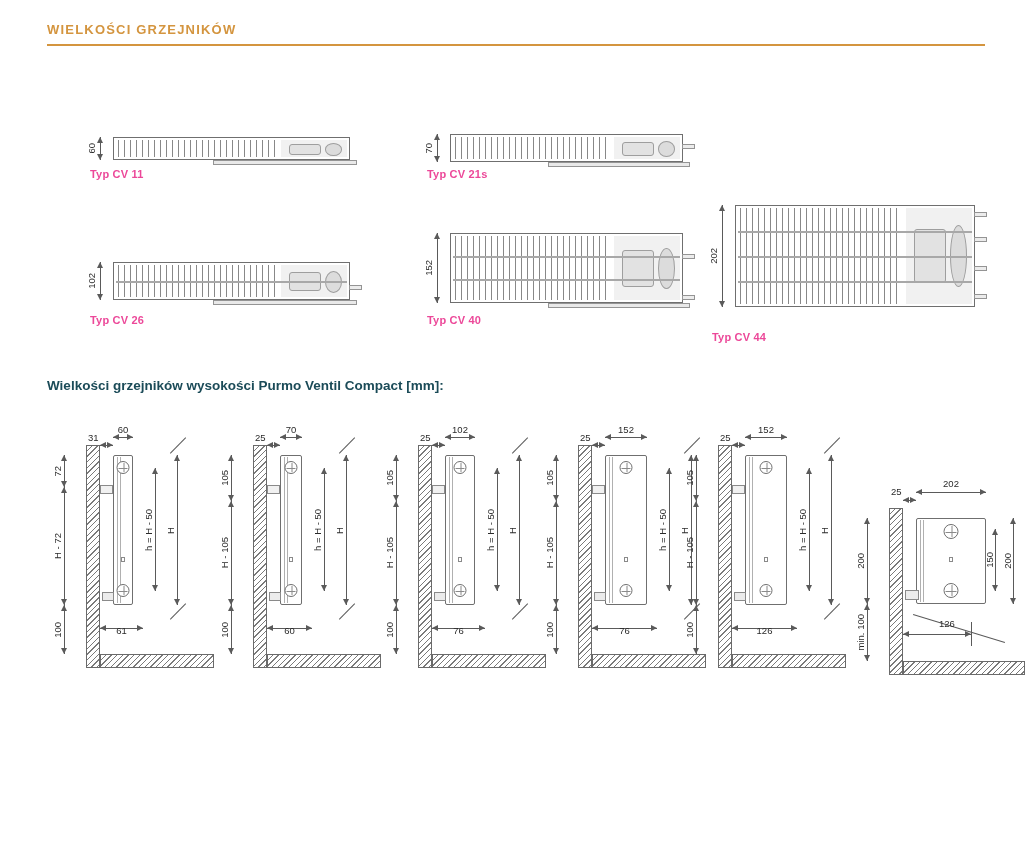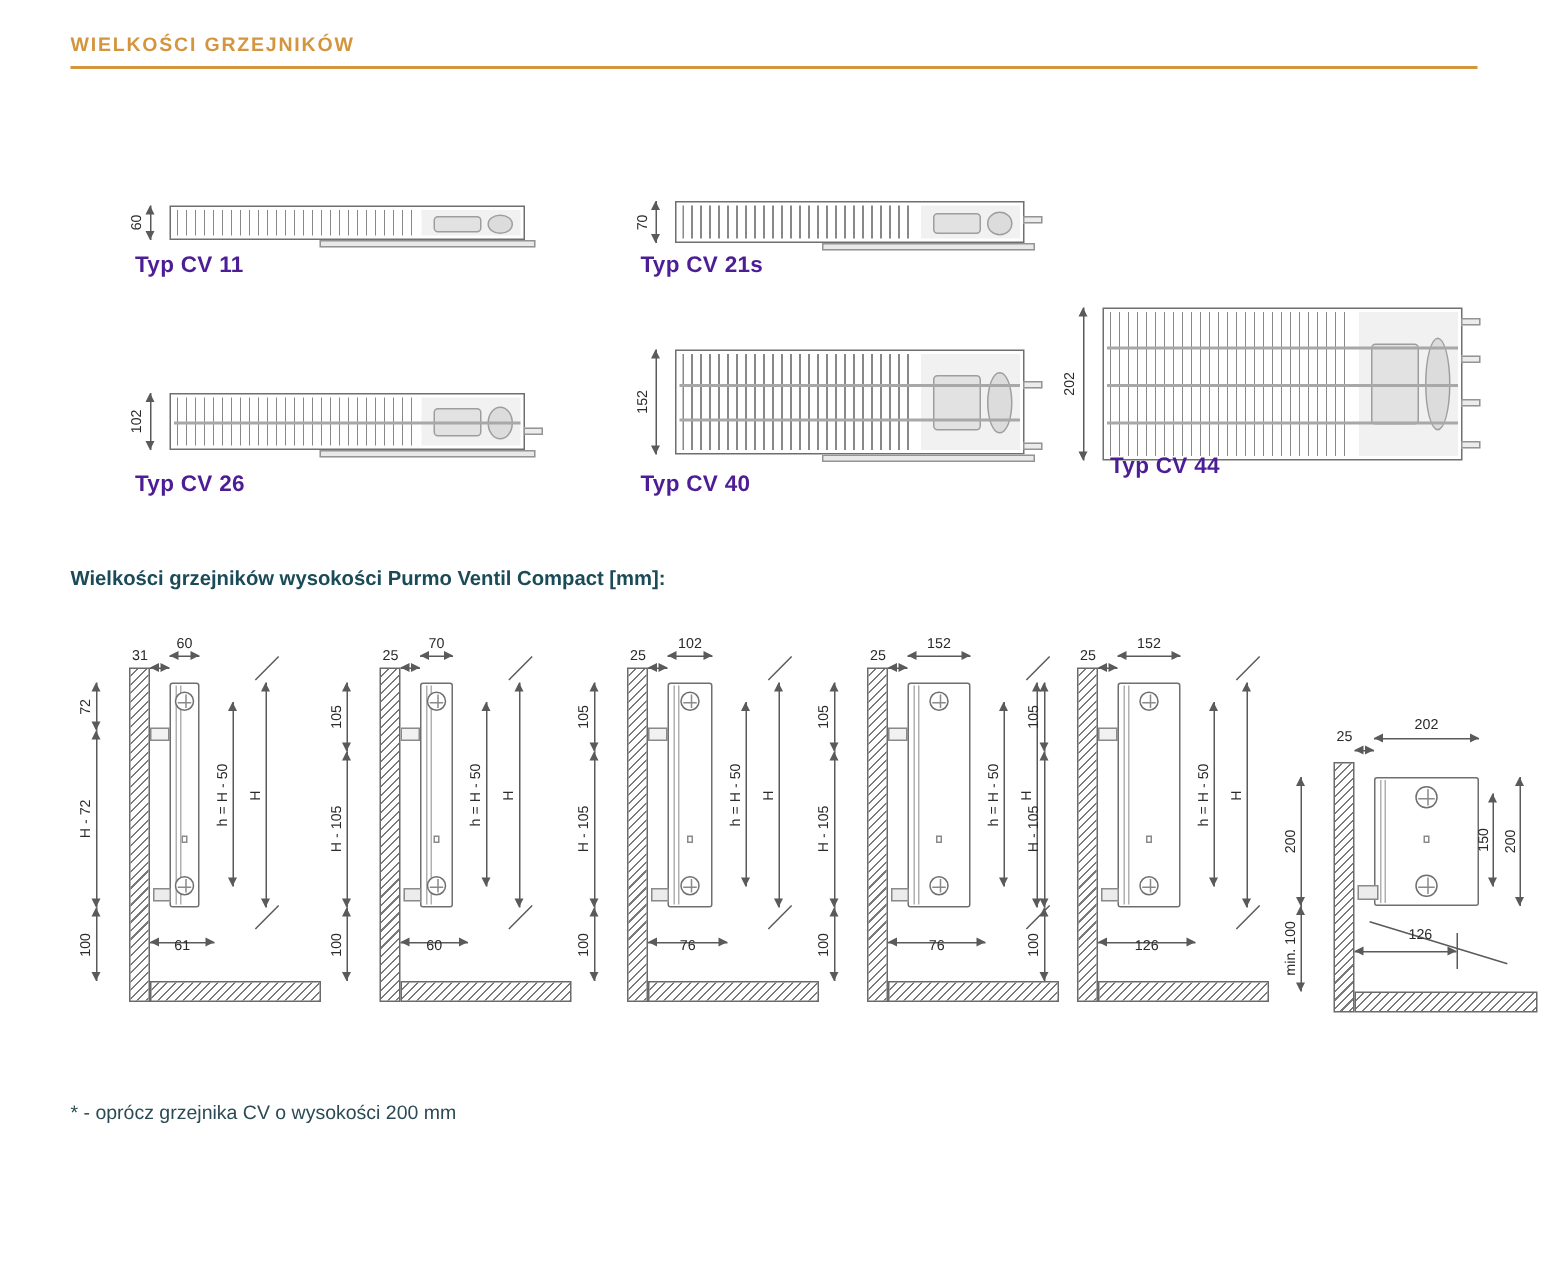--- a/index.html
+++ b/index.html
@@ -43,21 +43,21 @@
   .tvbody .fins { position:absolute; left:4px; top:2px; bottom:2px; right:72px;
     background:repeating-linear-gradient(90deg, #888 0 1px, transparent 1px 6px); }
   .tvbody .endcap { position:absolute; right:2px; top:2px; bottom:2px; width:66px; background:#f1f1f1; }
   .tvbody .endcap::before { content:''; position:absolute; left:8px; top:22%; height:54%; width:30px;
     background:#e2e2e2; border:1px solid #9e9e9e; border-radius:3px; }
   .tvbody .endcap::after { content:''; position:absolute; right:5px; top:18%; height:62%; width:15px;
     background:#dcdcdc; border:1px solid #9e9e9e; border-radius:50%; }
   .sep { position:absolute; left:2px; right:2px; height:2px; background:#a8a8a8; }
   .pipe { position:absolute; right:-13px; width:13px; height:5px; background:#ececec; border:1px solid #949494; }
   .bstrip { position:absolute; left:42%; right:-8px; bottom:-6px; height:5px; background:#e9e9e9; border:1px solid #949494; }
-  .tv-label { position:absolute; font-size:15px; font-weight:bold; color:#4c1d95; letter-spacing:0.2px; }
+  .tv-label { position:absolute; font-size:11px; font-weight:bold; color:#ec4899; letter-spacing:0.2px; }
 
   
   .sv { position:absolute; top:423px; width:170px; height:256px; }
   .sv .tw    { left:calc(63px + var(--rw)/2); top:1px; transform:translateX(-50%); }
   .sv .twline{ left:63px; top:14px; width:var(--rw); }
   .sv .gap   { left:38px; top:9px; }
   .sv .gapline { left:50px; top:22px; width:13px; }
   .sv .wall  { left:36px; top:22px; width:14px; height:223px; }
   .sv .floor { left:50px; top:231px; width:114px; height:14px; }
   .sv .rad   { position:absolute; left:63px; top:32px; width:var(--rw); height:150px;
@@ -174,21 +174,21 @@
     <div class="fins"></div>
     <div class="endcap"></div>
     <div class="sep" style="top:25%;"></div>
     <div class="sep" style="top:50%;"></div>
     <div class="sep" style="top:75%;"></div>
     <div class="pipe" style="top:6%;"></div>
     <div class="pipe" style="top:31%;"></div>
     <div class="pipe" style="top:60%;"></div>
     <div class="pipe" style="top:88%;"></div>
   </div>
-  <div class="tv-label" style="left:5px; top:104px;margin-left:28px;">Typ CV 44</div>
+  <div class="tv-label" style="left:5px; top:133px;">Typ CV 44</div>
 </div>
 
 <div class="subtitle">Wielkości grzejników wysokości Purmo Ventil Compact [mm]:</div>
 
 <div class="sv" style="left:50px; --rw:20px; --useg:32px;">
   <span class="dimlabel tw">60</span>
   <div class="dimh twline"></div>
   <span class="dimlabel gap">31</span>
   <div class="dimh gapline"></div>
   <div class="wall"></div>
@@ -415,14 +415,13 @@
   <div class="vlab" style="left:148px; top:48px; height:86px;">
       <span>200</span>
     </div>
   <div class="diag" style="left:58px; top:158px; width:96px; transform:rotate(17deg);"></div>
   <span class="dimlabel" style="left:86px; top:148px;">126</span>
   <div class="dimh" style="left:50px; top:164px; width:68px;"></div>
   <div class="extick" style="left:118px; top:152px; height:24px;"></div>
 </div>
 
 <div class="legend">
-  <div>* - oprócz grzejnika CV o wysokości 200 mm</div>
 </div>
 
 </body></html>

